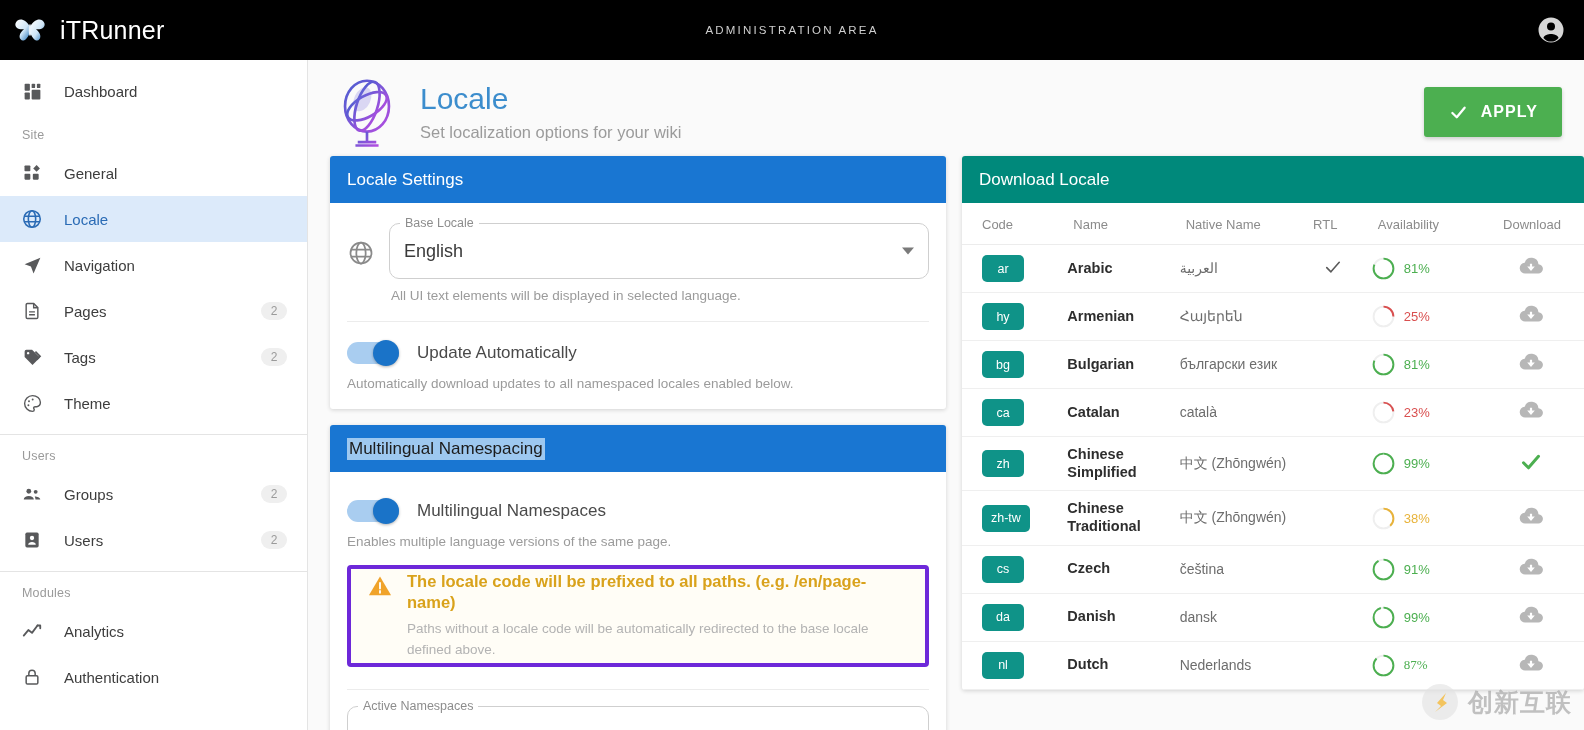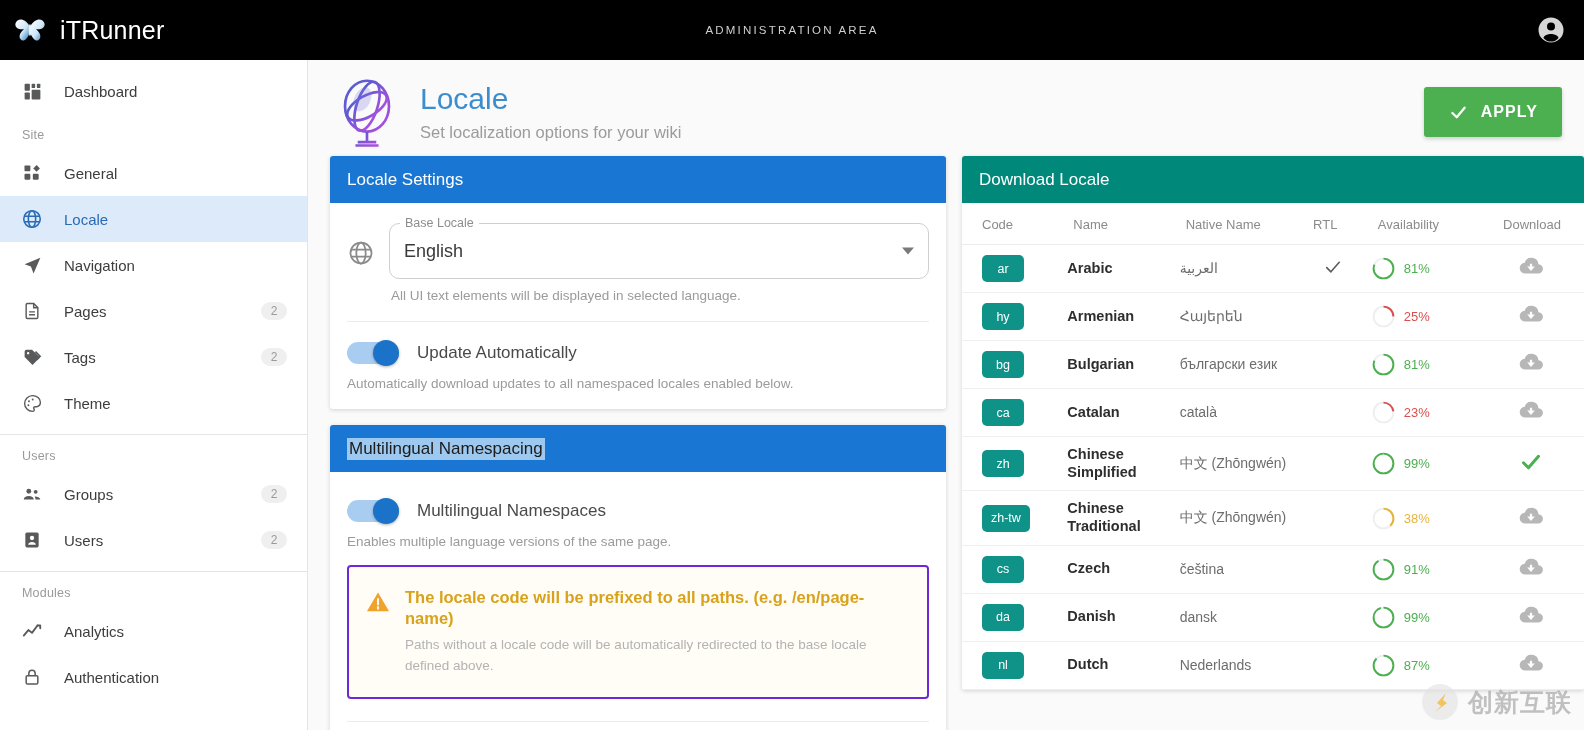--- a/index.html
+++ b/index.html
@@ -109,22 +109,22 @@
   .switch .track { position: absolute; inset: 2px 0; background: #a9cdf0; border-radius: 13px; }
   .switch .knob {
     position: absolute; right: 0; top: 0; width: 26px; height: 26px; border-radius: 50%;
     background: #1a73c8; box-shadow: 0 1px 3px rgba(0,0,0,.3);
   }
   .toggle-label { font-size: 17px; color: #4a4a4a; }
   .toggle-hint { font-size: 13.5px; color: #9b9b9b; margin-top: 10px; }
 
   
   .alert {
-    margin-top: 16px; border: 2px solid #6d28d9; border-radius: 4px;
-    background: #fffdf6; padding: 20px 16px; display: flex; gap: 14px;
+    margin-top: 16px; border: 4px solid #6d28d9; border-radius: 4px;
+    background: #fffdf6; padding: 2px 16px; display: flex; gap: 14px;
   }
   .alert-icon { width: 26px; height: 26px; flex: 0 0 26px; margin-top: 2px; }
   .alert-title { color: #d9a21b; font-size: 16.5px; font-weight: 700; line-height: 1.25; }
   .alert-text { color: #b3b3b3; font-size: 13.5px; margin-top: 7px; line-height: 1.55; }
 
   
   .tbl { width: 100%; border-collapse: collapse; table-layout: fixed; }
   .tbl th {
     font-size: 13px; color: #8b8b8b; font-weight: 400; text-align: left;
     padding: 14px 6px 12px 12px; border-bottom: 1px solid #ececec; vertical-align: bottom;
@@ -633,21 +633,21 @@
                     <td class="c-native">
                       <div class="nv">Nederlands</div>
                     </td>
                     <td class="c-rtl"></td>
                     <td class="c-avail">
                       <div class="avail">
                         <svg viewBox="0 0 36 36" class="ring">
                           <circle cx="18" cy="18" r="15.5" fill="none" stroke="#efefef" stroke-width="3"></circle>
                           <circle cx="18" cy="18" r="15.5" fill="none" stroke="#4caf50" stroke-width="3" stroke-dasharray="84.73 97.39" transform="rotate(-90 18 18)"></circle>
                         </svg>
-                        <span class="pct" style="color: rgb(76, 175, 80);">87%</span>
+                        <span class="pct" style="color: rgb(76, 175, 80); font-family: Liberation Serif, serif;">87%</span>
                       </div>
                     </td>
                     <td class="c-dl"><svg viewBox="0 0 24 24" class="dl-cloud">
                         <path fill="#b7b7b7" d="M18.9 9.4A6.5 6.5 0 006.2 8 5 5 0 007 18h11.5a4.3 4.3 0 00.4-8.6zM13 11.5h2.5L12 15.8 8.5 11.5H11V9h2z"></path>
                       </svg></td>
                   </tr>
                 </tbody>
             </table>
           </div>
         </div>

